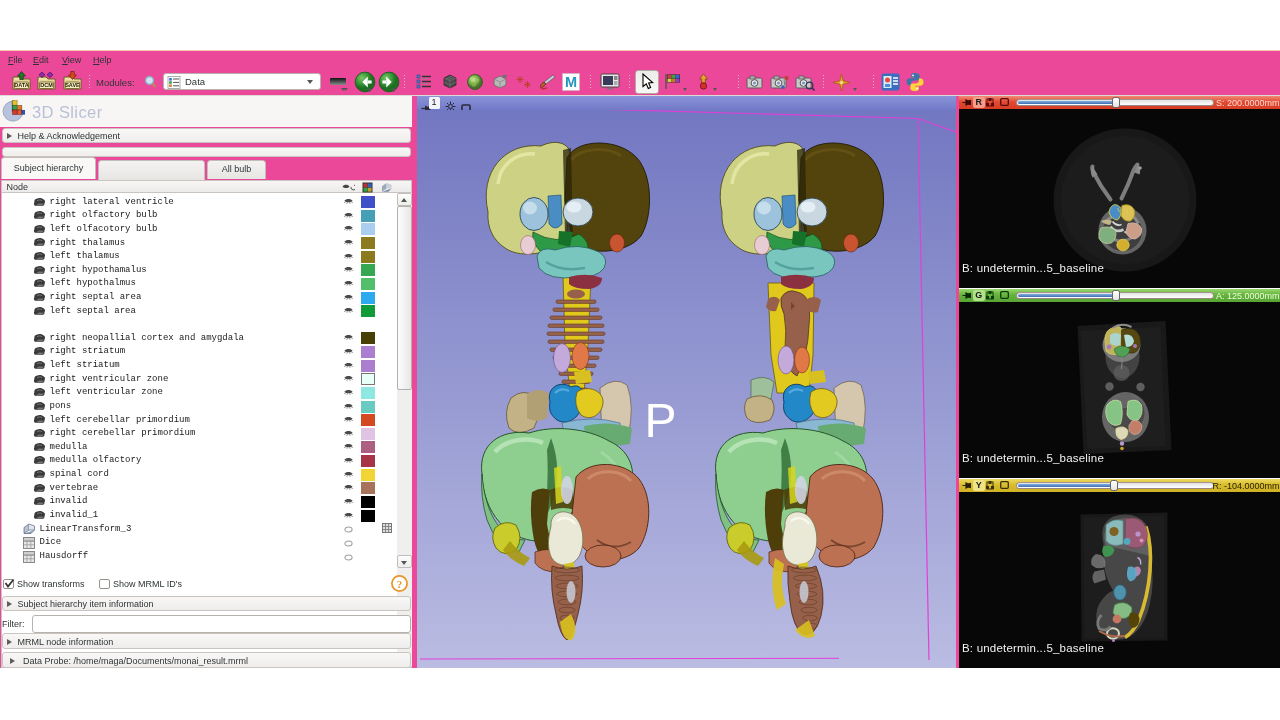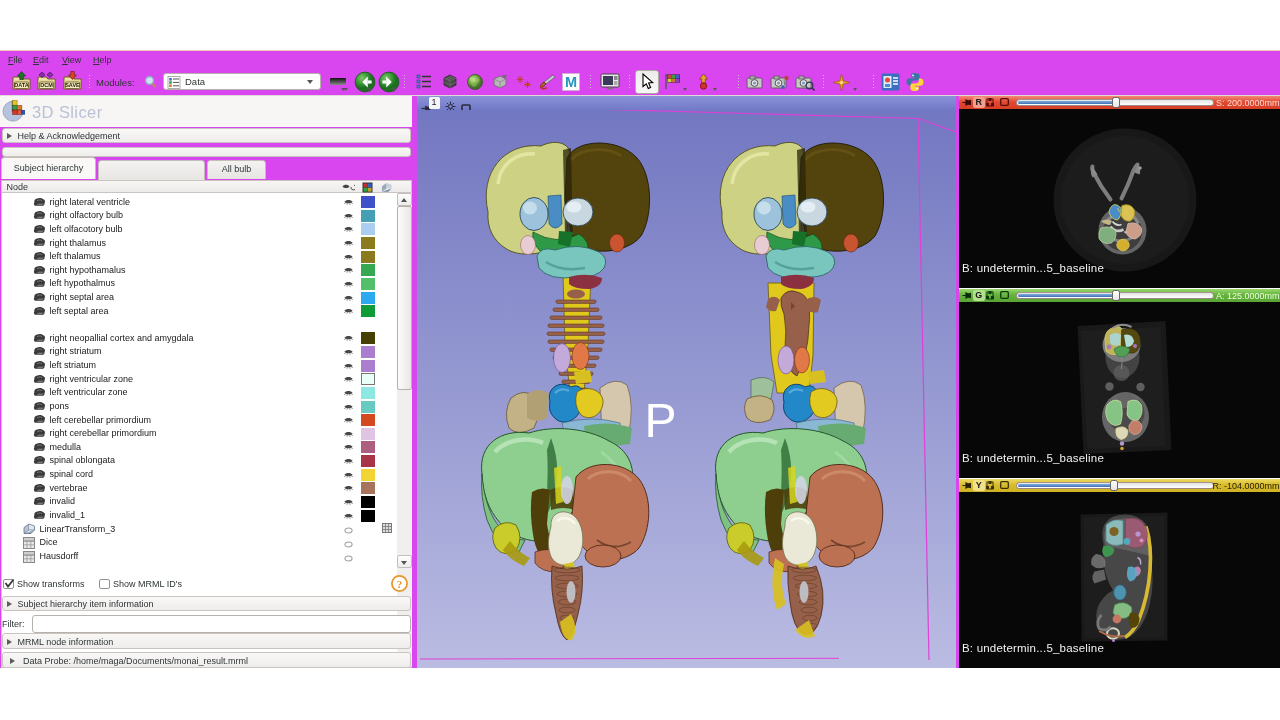--- a/index.html
+++ b/index.html
@@ -1,36 +1,36 @@
 <!DOCTYPE html>
 <html><head><meta charset="utf-8"><style>
 *{margin:0;padding:0;box-sizing:border-box;}
 html,body{width:1280px;height:720px;background:#fff;font-family:"Liberation Sans",sans-serif;overflow:hidden;}
-#app{position:absolute;left:0;top:50px;width:1280px;height:618px;background:#d946ef;}
+#app{position:absolute;left:0;top:50px;width:1280px;height:618px;background:#ec4899;}
 #topline{position:absolute;left:0;top:0;width:1280px;height:1px;background:#f0cbb1;}
 #menubar{position:absolute;left:0;top:1px;width:1280px;height:17px;font-size:9px;color:#2e3436;}
 #menubar span{position:absolute;top:4px;}
 #menubar u{text-decoration:underline;}
 #toolbar{position:absolute;left:0;top:18px;width:1280px;height:28px;border-bottom:1px solid #dedad6;}
 .ti{position:absolute;top:4px;}
 #modlabel{position:absolute;left:96px;top:9px;font-size:9.5px;color:#2e3436;}
 #combo{position:absolute;left:163px;top:5px;width:158px;height:17px;background:#fff;border:1px solid #b8b2ac;border-radius:3px;font-size:9.5px;color:#2e3436;}
 #combo .ctext{position:absolute;left:21px;top:2px;}
 #combo .carr{position:absolute;right:7px;top:6px;width:0;height:0;border-left:3.5px solid transparent;border-right:3.5px solid transparent;border-top:4px solid #555;}
 .sep{position:absolute;top:6px;width:3px;height:16px;background-image:radial-gradient(circle,#c5c0bb 0.8px,transparent 0.9px);background-size:3px 3px;}
 #lpanel{position:absolute;left:0;top:46px;width:412px;height:572px;}
 #logorow{position:absolute;left:0;top:0;width:412px;height:31px;background:#f7f6f5;}
 #slicertext{position:absolute;left:32px;top:7px;font-size:16.5px;color:#b9c1d6;letter-spacing:0.4px;}
 .cbar{position:absolute;left:1.5px;width:409px;background:linear-gradient(#f9f8f7,#efedeb);border:1px solid #c9c4bf;border-radius:3px;font-size:9px;color:#2e3436;}
 .tri{display:inline-block;width:0;height:0;border-top:3.5px solid transparent;border-bottom:3.5px solid transparent;border-left:5px solid #5c5c5c;margin-right:6px;}
 #tabs{position:absolute;left:0;top:60.5px;width:412px;height:22px;}
 .tab{position:absolute;font-size:9px;color:#2e3436;border:1px solid #c2bdb8;border-bottom:none;border-radius:3.5px 3.5px 0 0;background:linear-gradient(#f4f3f2,#e7e5e2);text-align:center;}
 .tab.active{background:#f9f8f7;top:0;height:22px;z-index:3;}
 #nodehdr{position:absolute;left:0.5px;top:83.5px;width:411px;height:13.5px;background:linear-gradient(#f7f6f5,#ecebe9);border:1px solid #c9c4bf;font-size:9px;color:#2e3436;}
-#tree{position:absolute;left:0.5px;top:97px;width:411px;height:475px;background:#fff;border:1px solid #c9c4bf;border-top:none;font-size:9px;color:#1a1a1a;}
+#tree{position:absolute;left:0.5px;top:97px;width:411px;height:475px;background:#fff;border:1px solid #c9c4bf;border-top:none;font-size:9px;color:#1a1a1a;font-family:Liberation Mono, monospace;}
 .trow{position:absolute;left:0;height:13.6px;width:396px;}
 .trow .lbl{position:absolute;left:48px;top:1.2px;white-space:nowrap;}
 .trow .lbl2{position:absolute;left:38px;top:1.2px;white-space:nowrap;}
 .ticon{position:absolute;top:1px;}
 .sw{position:absolute;left:359px;top:0.8px;width:14.5px;height:12px;}
 .eye{position:absolute;left:342px;top:2.8px;}
 #vscroll{position:absolute;left:395px;top:0;width:15px;height:473px;background:#f0efee;}
 .sbtn{position:absolute;left:0;width:15px;height:13px;background:linear-gradient(#fdfdfd,#ededeb);border:1px solid #c2bdb8;border-radius:2px;}
 #sthumb{position:absolute;left:0;top:13px;width:15px;height:184px;background:linear-gradient(90deg,#fcfcfc,#e9e7e5);border:1px solid #b5b0aa;border-radius:2px;}
 .arrup{position:absolute;left:3.3px;top:4px;width:0;height:0;border-left:3.6px solid transparent;border-right:3.6px solid transparent;border-bottom:4.2px solid #555;}
@@ -539,21 +539,21 @@
               <path d="M1.5 4.4 L0.7 5.8 M4 5.2 L3.6 6.6 M7 5.2 L7.4 6.6 M9.5 4.4 L10.3 5.8" stroke="#4a4a4a" stroke-width="0.9"></path>
             </svg></span>
           <span class="sw" style="background:#ad5f82;"></span>
         </div>
 <div class="trow" style="top:261.3px">
           <span class="ticon" style="left:31px"><svg width="13" height="11" viewBox="0 0 13 11">
               <path d="M2.2 8.8 C0.8 8.2 0.5 6.5 1.4 5.2 C0.9 3.4 2.2 1.8 4.2 1.5 C6.2 0.4 9.4 0.8 10.8 2.6 C12.2 3.2 12.4 5 11.5 6.2 C11.9 7.8 10.6 8.9 8.8 8.9 Z" fill="#3a3a3a"></path>
               <path d="M2.5 8.6 L6 6.4 L11 6.8 L8.6 8.7 Z" fill="#777"></path>
               <path d="M4 4 C5 2.8 7.5 2.6 9 3.6" stroke="#888" stroke-width="0.8" fill="none"></path>
             </svg></span>
-          <span class="lbl">spinal oblongata</span>
+          <span class="lbl">medulla olfactory</span>
           <span class="eye"><svg width="9" height="7" viewBox="0 0 11 8">
               <path d="M0.5 3 C2.5 0.4 8.5 0.4 10.5 3 C8.5 5.6 2.5 5.6 0.5 3 Z" fill="#4a4a4a"></path>
               <path d="M1.5 4.4 L0.7 5.8 M4 5.2 L3.6 6.6 M7 5.2 L7.4 6.6 M9.5 4.4 L10.3 5.8" stroke="#4a4a4a" stroke-width="0.9"></path>
             </svg></span>
           <span class="sw" style="background:#a83448;"></span>
         </div>
 <div class="trow" style="top:274.9px">
           <span class="ticon" style="left:31px"><svg width="13" height="11" viewBox="0 0 13 11">
               <path d="M2.2 8.8 C0.8 8.2 0.5 6.5 1.4 5.2 C0.9 3.4 2.2 1.8 4.2 1.5 C6.2 0.4 9.4 0.8 10.8 2.6 C12.2 3.2 12.4 5 11.5 6.2 C11.9 7.8 10.6 8.9 8.8 8.9 Z" fill="#3a3a3a"></path>
               <path d="M2.5 8.6 L6 6.4 L11 6.8 L8.6 8.7 Z" fill="#777"></path>

